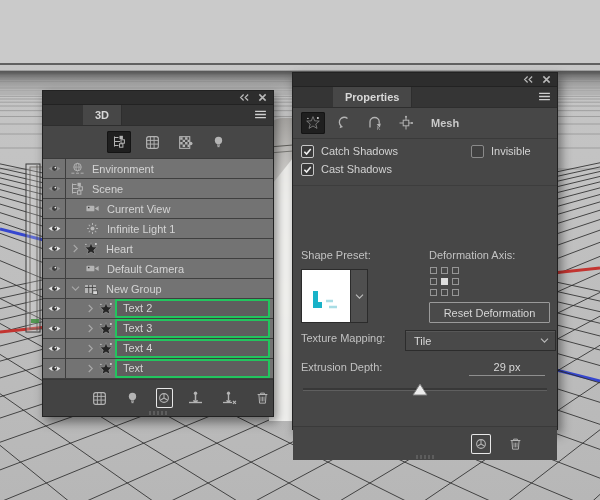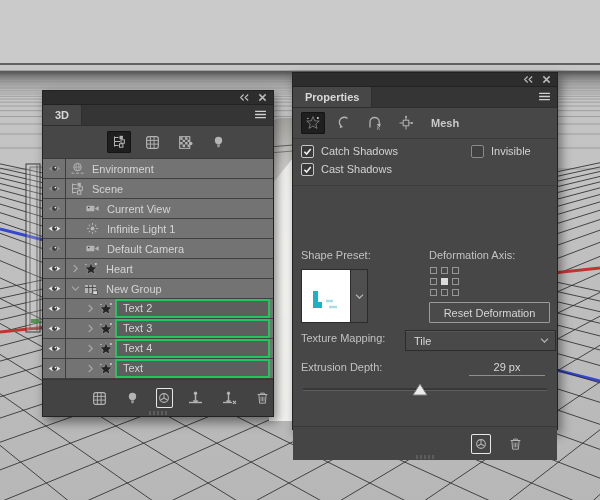--- a/index.html
+++ b/index.html
@@ -10,21 +10,21 @@
   }
   #scene{position:absolute;left:0;top:0;z-index:0;}
 
   
   .panel{position:absolute;background:#474747;border:1px solid #222;
          box-shadow:3px 5px 10px rgba(0,0,0,.45);z-index:2;
          color:#d2d2d2;font-size:11px;}
   .titlebar{height:13px;background:#2d2d2d;display:flex;justify-content:flex-end;
             align-items:center;gap:8px;padding:0 6px;border-bottom:1px solid #222;}
   .winbtn{color:#b9b9b9;display:flex;align-items:center;cursor:pointer;}
-  .tabrow{height:20px;background:#353535;display:flex;align-items:stretch;border-bottom:1px solid #2e2e2e;}
+  .tabrow{height:20px;background:#353535;display:flex;align-items:stretch;border-bottom:1px solid #2e2e2e;padding-left:40px;}
   .tab{background:#474747;display:flex;align-items:center;padding:0 12px;
        font-weight:bold;color:#d8d8d8;border-right:1px solid #2e2e2e;}
   .tabfill{flex:1;}
   .menubtn{width:26px;display:flex;align-items:center;justify-content:center;color:#cfcfcf;}
   .icon{display:inline-flex;align-items:center;justify-content:center;color:#b4b4b4;}
   .icon svg{display:block;}
   .iconbtn{display:inline-flex;align-items:center;justify-content:center;
            width:24px;height:22px;border-radius:2px;color:#b4b4b4;cursor:pointer;}
   .iconbtn.sel{background:#1f1f1f;color:#dedede;box-shadow:inset 0 0 0 1px #141414;}
   .iconbtn.dim{color:#7f7f7f;}
@@ -381,62 +381,62 @@
             <circle cx="8" cy="8" r="2.1" fill="currentColor"></circle>
             <g stroke="currentColor" stroke-width="1.1">
               <path d="M8 2.2v2M8 11.8v2M2.2 8h2M11.8 8h2M4 4l1.4 1.4M10.6 10.6 12 12M12 4l-1.4 1.4M5.4 10.6 4 12"></path>
             </g>
           </svg>
         </span>
         <span class="lbl">Infinite Light 1</span>
       </div>
       <div class="row">
         <span class="eyecell">
+          <span class="eye icon bright">
+            <svg width="15" height="11" viewBox="0 0 16 12">
+              <path d="M1.5 6 Q8 .5 14.5 6 Q8 11.5 1.5 6Z" fill="currentColor"></path>
+              <circle cx="8" cy="6" r="2.7" fill="#3a3a3a"></circle>
+              <circle cx="8.9" cy="5.1" r=".9" fill="#f2f2f2"></circle>
+            </svg>
+          </span>
+        </span>
+        <span style="width:2px"></span>
+        <span class="chev">
+          <svg width="7" height="9" viewBox="0 0 8 10">
+            <path d="M2 1l4 4-4 4" fill="none" stroke="currentColor" stroke-width="1.3"></path>
+          </svg>
+        </span>
+        <span class="icon rowicon">
+          <svg width="16" height="16" viewBox="0 0 16 16">
+            <path d="M8 1.6 9.7 5.8 14.3 6.1 10.8 9 12 13.4 8 11 4 13.4 5.2 9 1.7 6.1 6.3 5.8Z" fill="#262626" stroke="#949494" stroke-width=".7"></path>
+            <circle cx="12.9" cy="3" r="1" fill="#d6d6d6"></circle>
+            <circle cx="2.9" cy="3.4" r=".7" fill="#c6c6c6"></circle>
+          </svg>
+        </span>
+        <span class="lbl">Heart</span>
+      </div>
+      <div class="row">
+        <span class="eyecell">
           <span class="eye icon dim">
             <svg width="15" height="11" viewBox="0 0 16 12">
               <path d="M1.5 6 Q8 .5 14.5 6 Q8 11.5 1.5 6Z" fill="currentColor"></path>
               <circle cx="8" cy="6" r="2.7" fill="#3a3a3a"></circle>
               <circle cx="8.9" cy="5.1" r=".9" fill="#f2f2f2"></circle>
             </svg>
           </span>
         </span>
         <span style="width:17px"></span>
         <span class="icon rowicon">
           <svg width="15" height="15" viewBox="0 0 16 16">
             <rect x="1.5" y="5" width="8.5" height="6" rx="1" fill="currentColor"></rect>
             <path d="M10.5 8 14.5 5.4v5.2Z" fill="currentColor"></path>
             <circle cx="4" cy="6.9" r=".9" fill="#3a3a3a"></circle>
           </svg>
         </span>
         <span class="lbl">Default Camera</span>
-      </div>
-      <div class="row">
-        <span class="eyecell">
-          <span class="eye icon bright">
-            <svg width="15" height="11" viewBox="0 0 16 12">
-              <path d="M1.5 6 Q8 .5 14.5 6 Q8 11.5 1.5 6Z" fill="currentColor"></path>
-              <circle cx="8" cy="6" r="2.7" fill="#3a3a3a"></circle>
-              <circle cx="8.9" cy="5.1" r=".9" fill="#f2f2f2"></circle>
-            </svg>
-          </span>
-        </span>
-        <span style="width:2px"></span>
-        <span class="chev">
-          <svg width="7" height="9" viewBox="0 0 8 10">
-            <path d="M2 1l4 4-4 4" fill="none" stroke="currentColor" stroke-width="1.3"></path>
-          </svg>
-        </span>
-        <span class="icon rowicon">
-          <svg width="16" height="16" viewBox="0 0 16 16">
-            <path d="M8 1.6 9.7 5.8 14.3 6.1 10.8 9 12 13.4 8 11 4 13.4 5.2 9 1.7 6.1 6.3 5.8Z" fill="#262626" stroke="#949494" stroke-width=".7"></path>
-            <circle cx="12.9" cy="3" r="1" fill="#d6d6d6"></circle>
-            <circle cx="2.9" cy="3.4" r=".7" fill="#c6c6c6"></circle>
-          </svg>
-        </span>
-        <span class="lbl">Heart</span>
       </div>
       <div class="row">
         <span class="eyecell">
           <span class="eye icon bright">
             <svg width="15" height="11" viewBox="0 0 16 12">
               <path d="M1.5 6 Q8 .5 14.5 6 Q8 11.5 1.5 6Z" fill="currentColor"></path>
               <circle cx="8" cy="6" r="2.7" fill="#3a3a3a"></circle>
               <circle cx="8.9" cy="5.1" r=".9" fill="#f2f2f2"></circle>
             </svg>
           </span>

